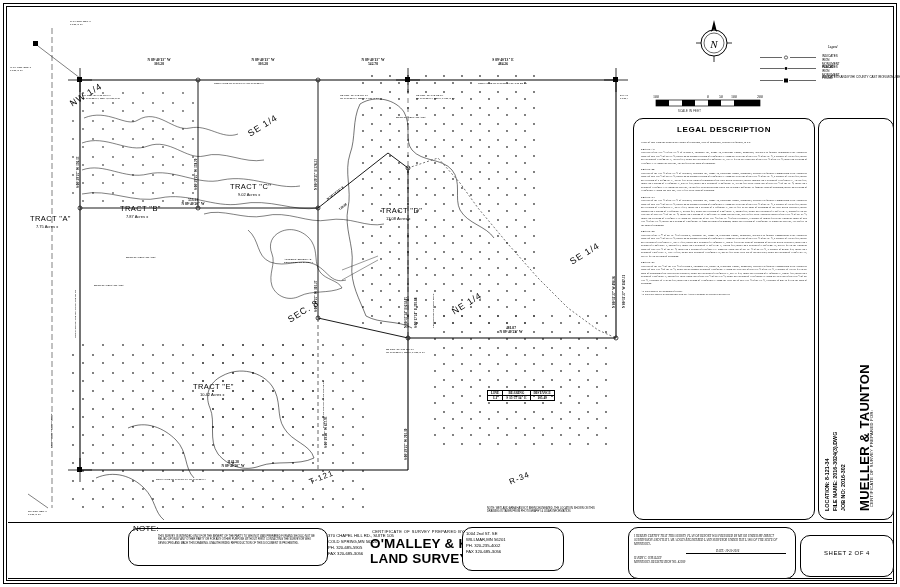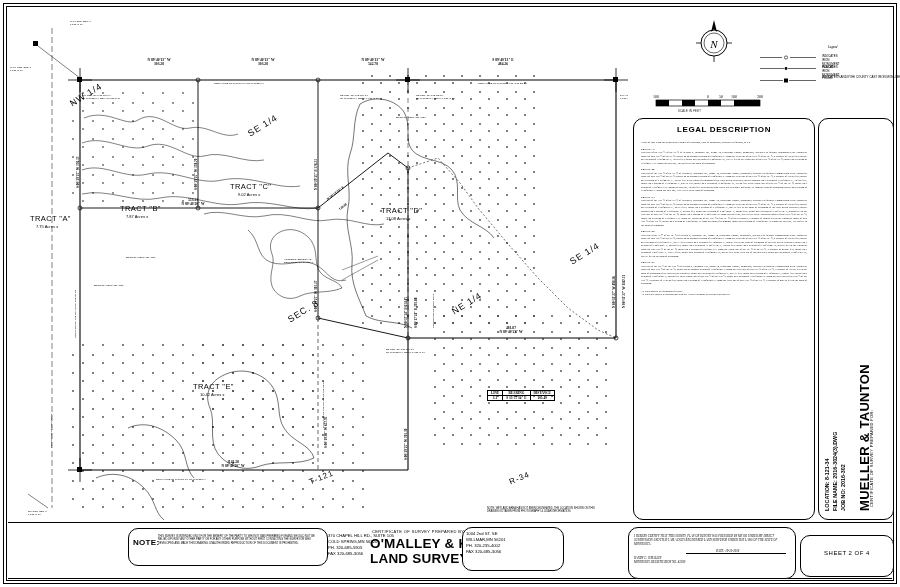--- a/index.html
+++ b/index.html
@@ -54,21 +54,21 @@
 
   
   .firm1{position:absolute;left:370px;top:536px;width:190px;text-align:left;
       font-size:13.5px;font-weight:bold;letter-spacing:.2px;}
   .firm2{position:absolute;left:370px;top:551px;width:210px;text-align:left;
       font-size:13.5px;font-weight:bold;letter-spacing:.2px;}
   .prep-by{position:absolute;left:372px;top:529px;font-size:4px;letter-spacing:.4px;}
 
   .addr-lines{position:absolute;left:466px;top:531px;font-size:4.2px;line-height:1.45;}
 
-  .note-word{position:absolute;left:133px;top:538px;font-size:8px;font-weight:bold;letter-spacing:.3px;}
+  .note-word{position:absolute;left:133px;top:524px;font-size:8px;font-weight:normal;letter-spacing:.3px;}
   .note-body{position:absolute;left:158px;top:535px;width:162px;font-size:2.6px;line-height:1.28;}
 
   .cert-body{position:absolute;left:634px;top:534px;width:154px;
       font-family:"Liberation Serif",serif;font-style:italic;font-size:3px;line-height:1.35;}
   .cert-sig{position:absolute;left:634px;top:556px;width:120px;
       font-family:"Liberation Serif",serif;font-style:italic;font-size:3px;line-height:1.4;}
   .cert-date{position:absolute;left:716px;top:549px;
       font-family:"Liberation Serif",serif;font-style:italic;font-size:3px;}
   .cert-line{position:absolute;left:686px;top:553px;width:100px;border-top:.6px solid #000;}
 

